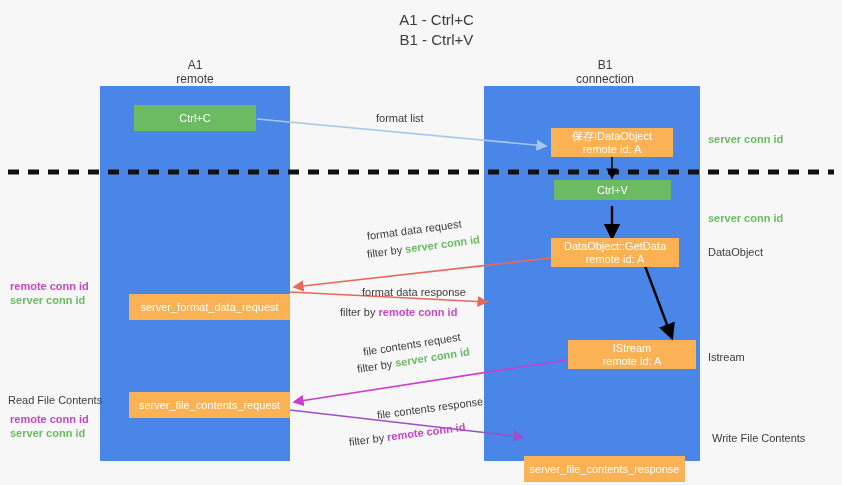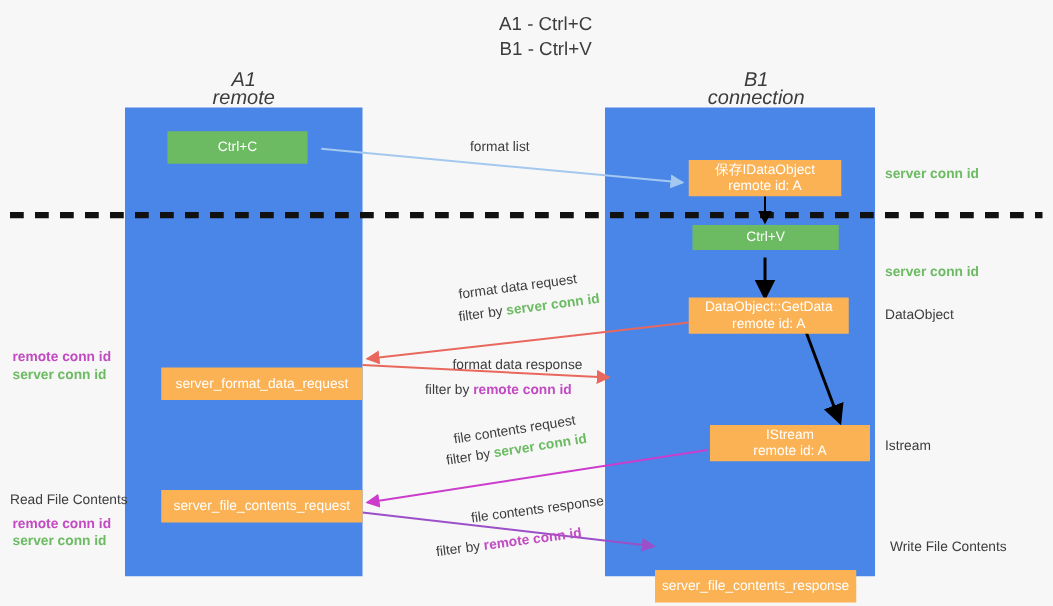--- a/index.html
+++ b/index.html
@@ -16,21 +16,21 @@
   
   .title{
     position:absolute;left:0;right:0;top:10px;
     text-align:center;
     font-size:15px;line-height:20px;color:#3c3c3c;padding-left:31px;
   }
 
   
   .lane-head{
     position:absolute;text-align:center;
-    font-size:16px;line-height:14px;color:#3c3c3c;font-style:italic;
+    font-size:12px;line-height:14px;color:#3c3c3c;
   }
 
   
   .lane{position:absolute;background:#4a86e8;}
 
   
   .box{
     position:absolute;
     display:flex;align-items:center;justify-content:center;
     flex-direction:column;
@@ -105,21 +105,21 @@
 
     <path d="M551,258 L294,287" stroke="#e8685e" stroke-width="1.6" fill="none" marker-end="url(#ah-red)"></path>
 
     <path d="M290,292 L487,302" stroke="#e8685e" stroke-width="1.6" fill="none" marker-end="url(#ah-red)"></path>
 
     <path d="M566,360 L294,402" stroke="#cc3dcc" stroke-width="1.6" fill="none" marker-end="url(#ah-magenta)"></path>
 
     <path d="M290,410 L523,437" stroke="#9b4fc8" stroke-width="1.6" fill="none" marker-end="url(#ah-purple)"></path>
   </svg>
 
-  <div class="box green" style="left:134px;top:105px;width:112px;height:26px;">
+  <div class="box green" style="left:134px;top:105px;width:122px;height:26px;">
     <div>Ctrl+C</div>
   </div>
 
   <div class="box orange" style="left:551px;top:128px;width:122px;height:29px;">
     <div>保存IDataObject</div>
     <div>remote id: A</div>
   </div>
 
   <div class="box green" style="left:554px;top:180px;width:117px;height:20px;">
     <div>Ctrl+V</div>

